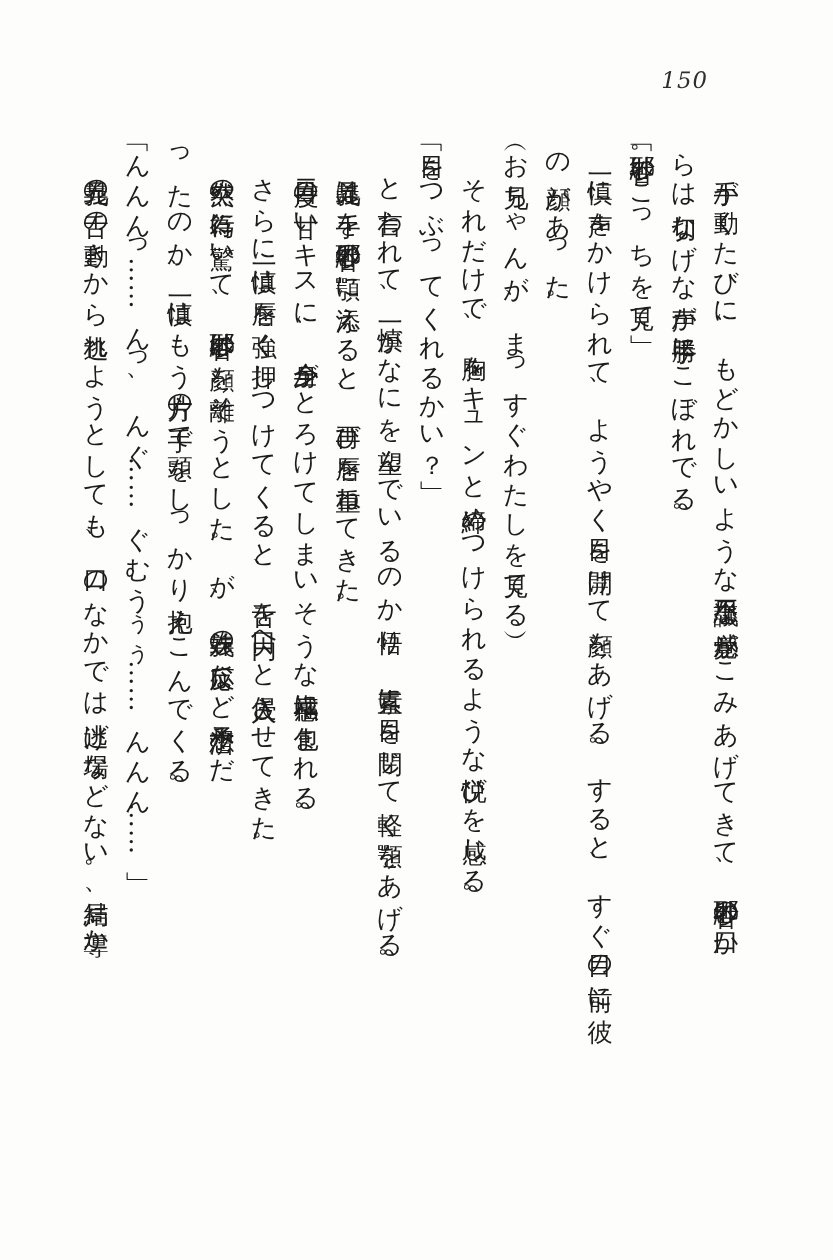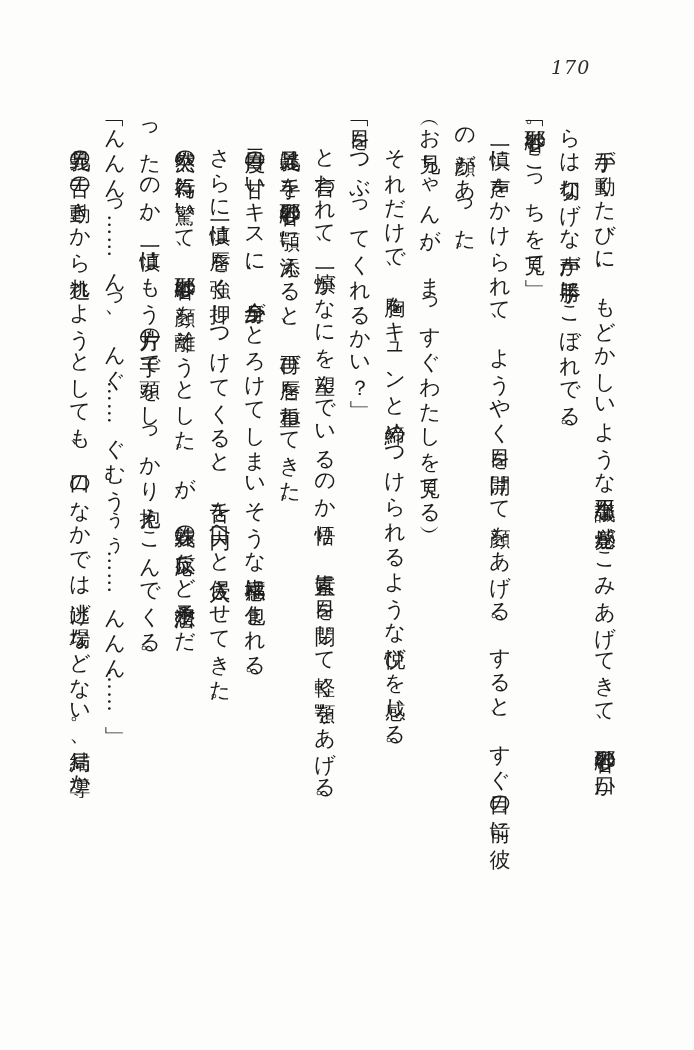--- a/index.html
+++ b/index.html
@@ -44,21 +44,21 @@
     white-space: nowrap;
   }
   .tcol.indent {
     text-indent: 1em;
   }
 </style>
 </head>
 <body>
 
 <div class="page">
-  <div class="folio">170</div>
+  <div class="folio">150</div>
   <div class="text-body">
       <p class="tcol indent">手が動くたびに、もどかしいような不思議な感覚がこみあげてきて、紗耶香の口か</p>
       <p class="tcol">らは切なげな声が勝手にこぼれでる。</p>
       <p class="tcol">「紗耶香。こっちを見て」</p>
       <p class="tcol indent">慎一に声をかけられて、ようやく目を開けて顔をあげる。すると、すぐ目の前に彼</p>
       <p class="tcol">の顔があった。</p>
       <p class="tcol">（お兄ちゃんが、まっすぐわたしを見てる）</p>
       <p class="tcol indent">それだけで、胸をキュンと締めつけられるような悦びを感じる。</p>
       <p class="tcol">「目をつぶってくれるかい？」</p>
       <p class="tcol indent">と言われて、慎一がなにを望んでいるのか悟り、素直に目を閉じて軽く顎をあげる。</p>

